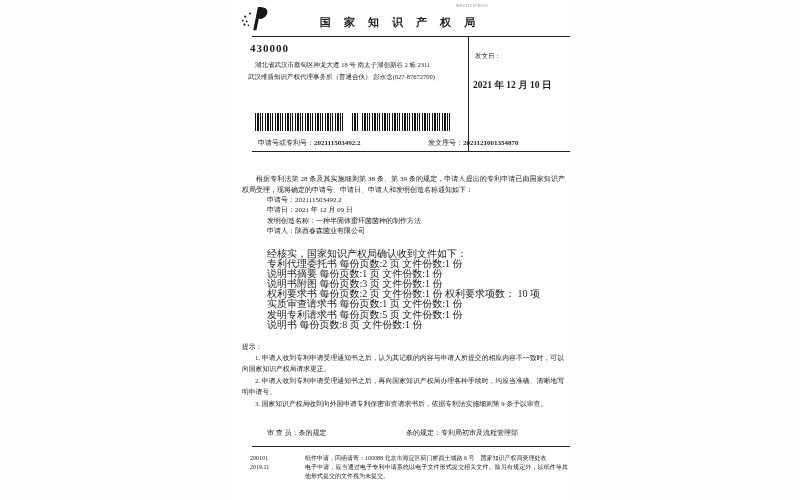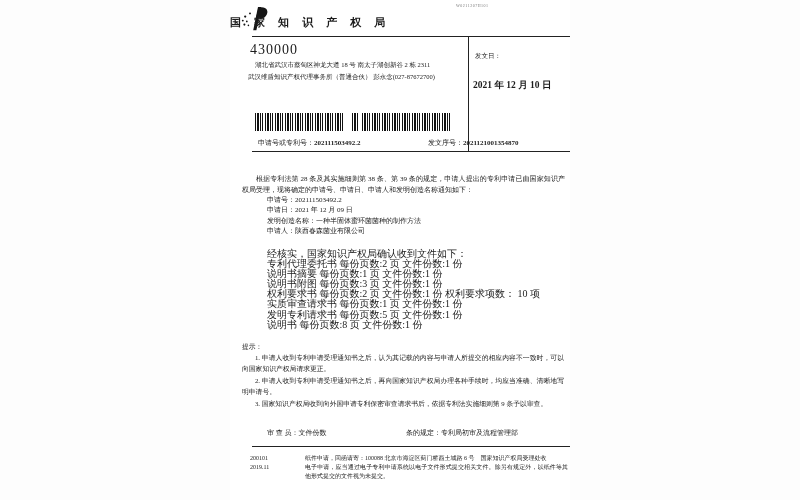--- a/index.html
+++ b/index.html
@@ -2,26 +2,26 @@
 <html><head>
 <meta charset="utf-8">
 <style>
   html,body{margin:0;padding:0;background:#fff;}
   .stage{position:relative;width:800px;height:500px;background:#fdfdfd;overflow:hidden;
          font-family:"Liberation Serif","DejaVu Serif",serif;color:#1c1c1c;}
   .page{position:absolute;left:230px;top:0;width:340px;height:500px;background:#fff;}
   .abs{position:absolute;}
   .rule{position:absolute;left:22px;right:0;height:0;border-top:1.2px solid #222;}
   
-  .agency{left:0;right:0;top:15px;font-weight:bold;
+  .agency{left:0;right:0;top:15px;text-align:center;font-weight:bold;
           font-size:11px;letter-spacing:5px;font-family:"Liberation Sans","DejaVu Sans",sans-serif;}
   .doccode{left:226px;top:3px;font-size:4px;color:#777;letter-spacing:.5px;}
   .logo{left:8px;top:5px;width:32px;height:28px;}
   
-  .postal{left:20px;top:42px;font-weight:normal;font-size:14px;letter-spacing:1px;}
+  .postal{left:20px;top:42px;font-weight:bold;font-size:11px;letter-spacing:1px;}
   .addr1{left:25px;top:61px;font-size:6.5px;white-space:nowrap;}
   .addr2{left:18px;top:73px;font-size:6.5px;white-space:nowrap;}
   
   .datebox{left:238px;top:37px;width:101px;height:114px;border-left:1.2px solid #222;}
   .datelabel{left:6px;top:15px;font-size:6.5px;}
   .dateval{left:4px;top:42px;font-size:9.5px;font-weight:bold;white-space:nowrap;}
   
   .barcode{top:113px;height:18px;background:repeating-linear-gradient(90deg,
       #111 0 1px,#fff 1px 2px,#111 2px 4px,#fff 4px 5px,#111 5px 6px,#fff 6px 7.5px,
       #111 7.5px 8.2px,#fff 8.2px 10px);}
@@ -114,21 +114,21 @@
     </div>
 
     <div class="abs noteshead">提示：</div>
     <div class="abs notes">
       <p>1. 申请人收到专利申请受理通知书之后，认为其记载的内容与申请人所提交的相应内容不一致时，可以向国家知识产权局请求更正。</p>
       <p>2. 申请人收到专利申请受理通知书之后，再向国家知识产权局办理各种手续时，均应当准确、清晰地写明申请号。</p>
       <p>3. 国家知识产权局收到向外国申请专利保密审查请求书后，依据专利法实施细则第 9 条予以审查。</p>
     </div>
 
     <div class="abs signoff">
-      <span class="examiner"><span>审 查 员：</span><span>文件份数</span></span>
+      <span class="examiner"><span>审 查 员：</span><span>条的规定</span></span>
       <span class="dept"><span>条的规定：</span><span>专利局初审及流程管理部</span></span>
     </div>
     <div class="rule" style="top:446px;border-top-width:1.6px;"></div>
 
     <div class="abs footer">
       <div class="fcodes">
         <p style="margin:0">200101</p>
         <p style="margin:0">2019.11</p>
       </div>
       <div class="ftext">

